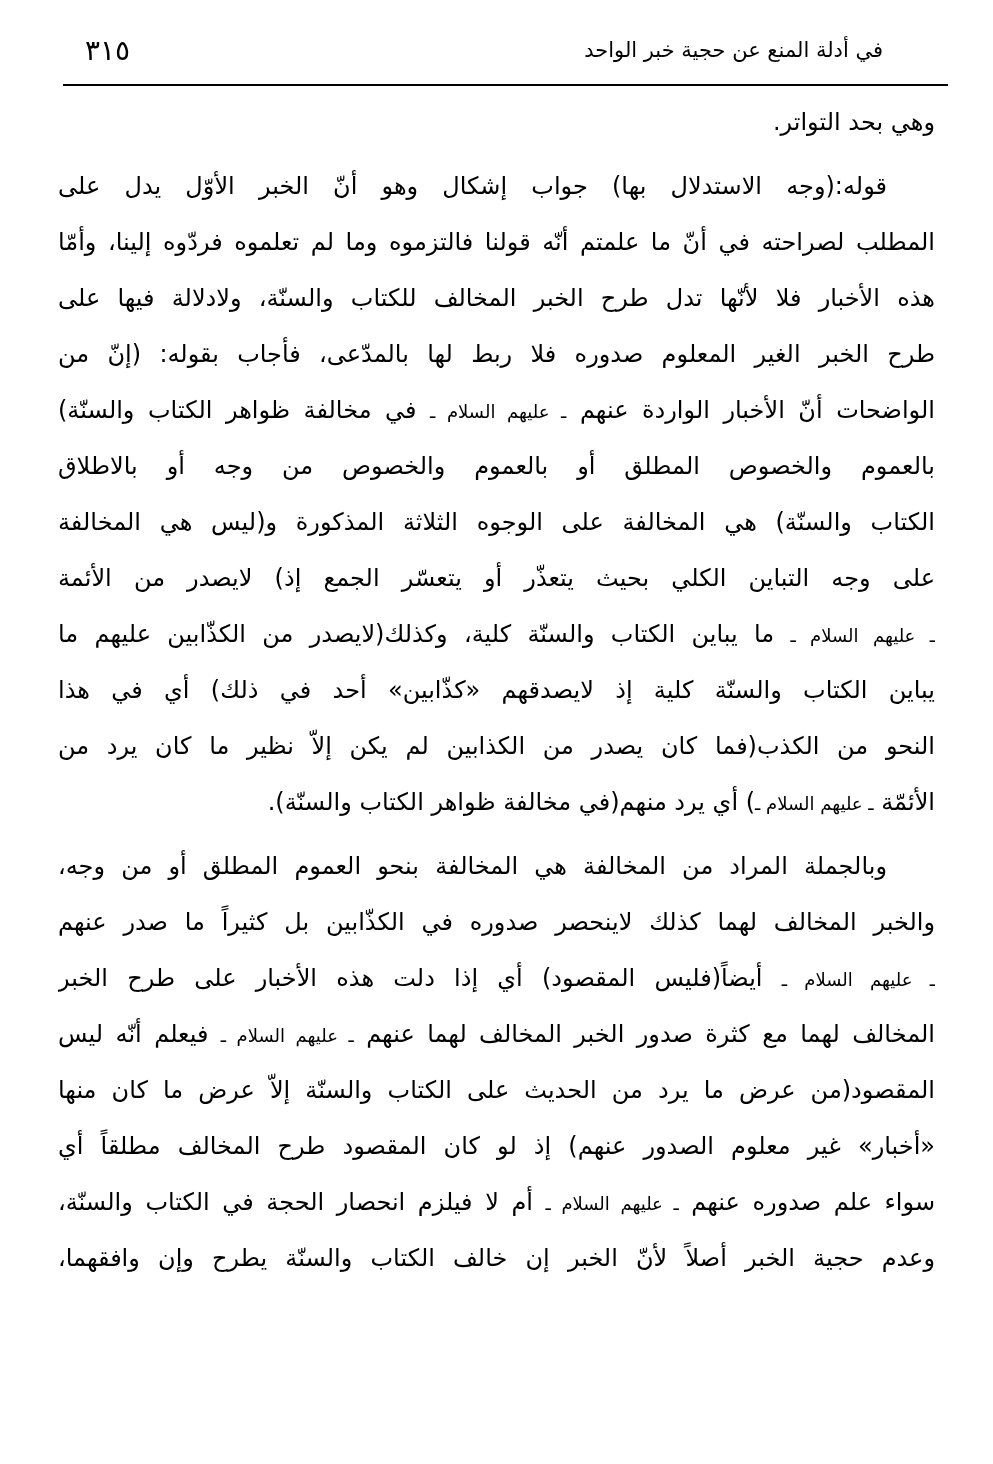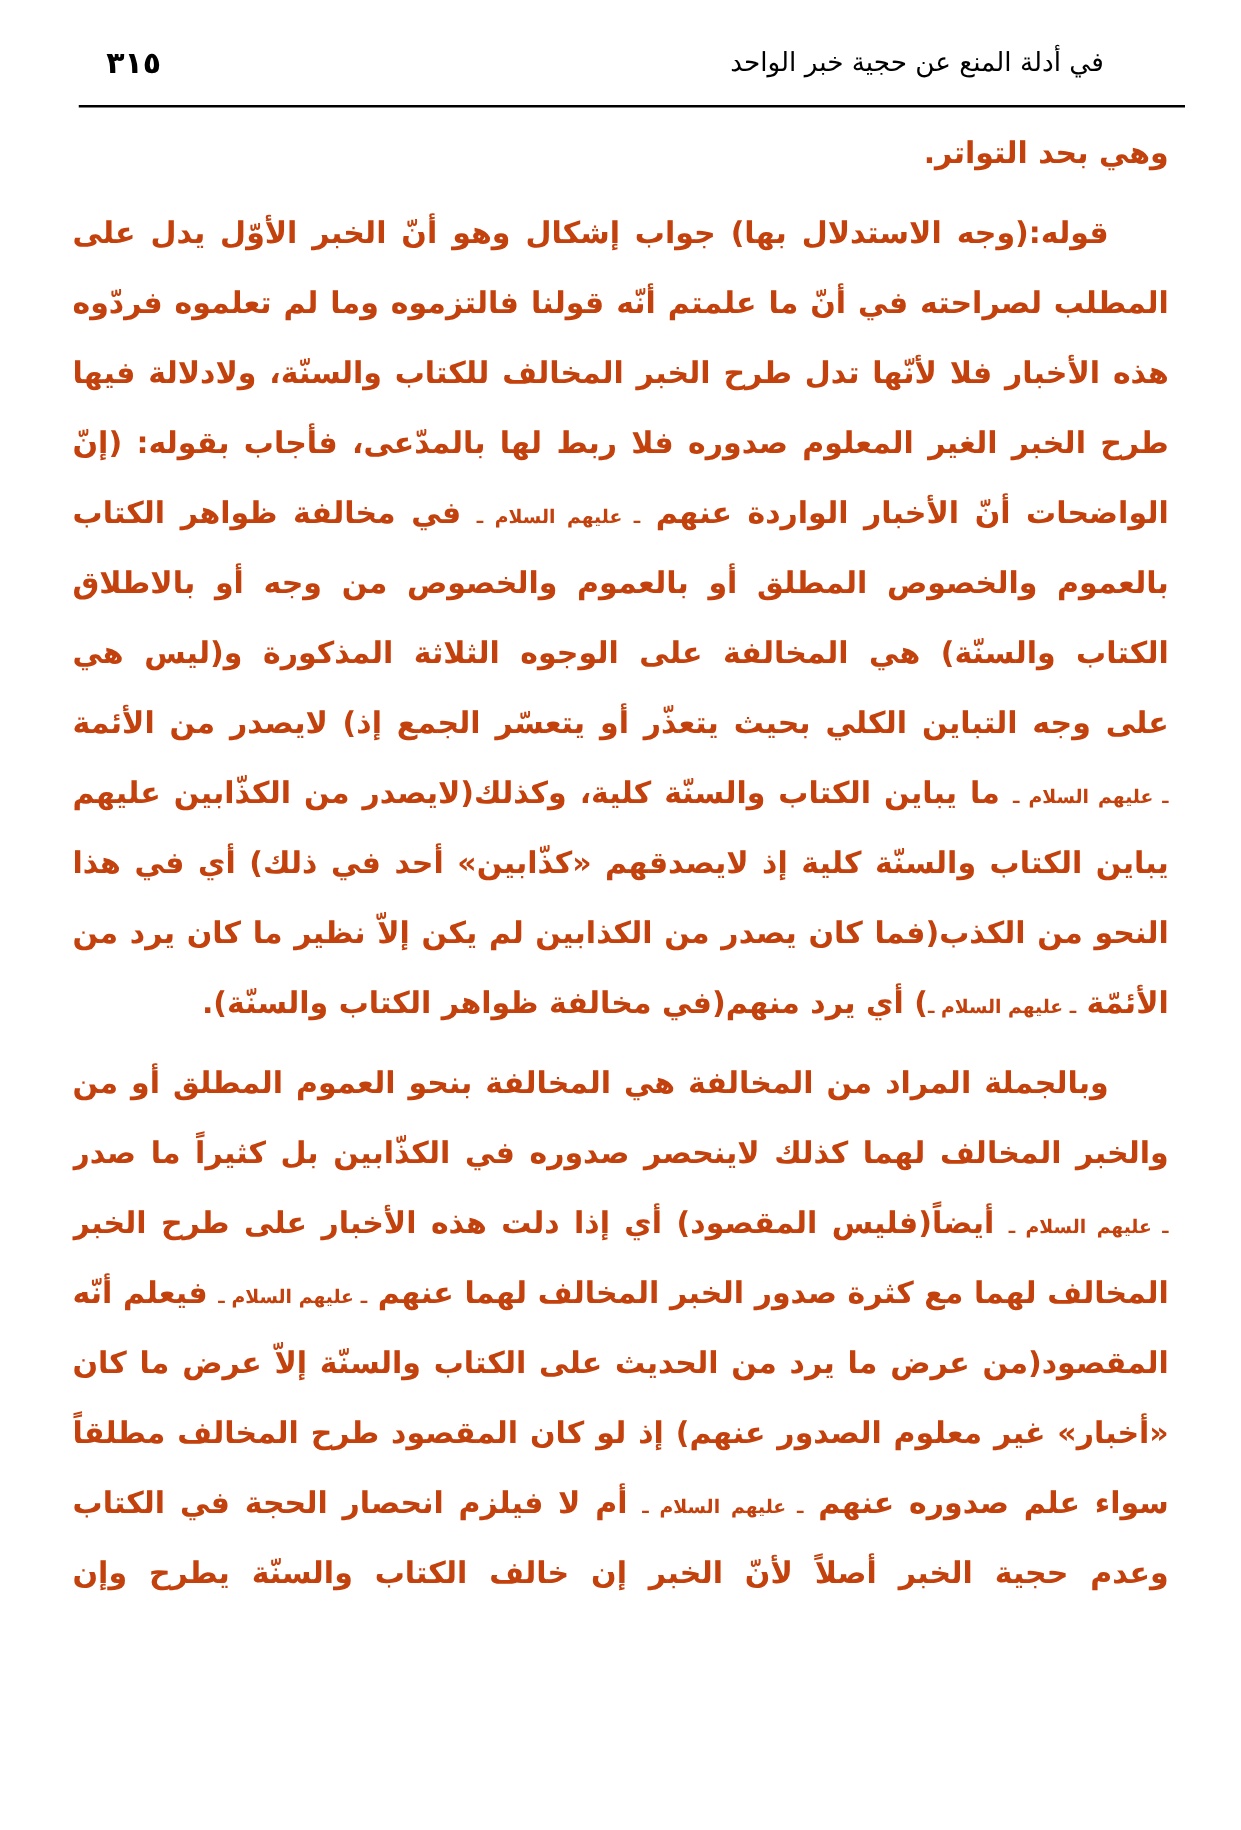--- a/index.html
+++ b/index.html
@@ -27,59 +27,59 @@
     justify-content: space-between;
     align-items: center;
   }
   .header-title {
     font-size: 21px;
     font-weight: normal;
     padding-right: 60px;
     white-space: nowrap;
   }
   .page-number {
-    font-size: 24px;
-    font-weight: bold;
+    font-size: 28px;
+    font-weight: normal;
     padding-left: 22px;
     white-space: nowrap;
   }
   .rule {
     position: absolute;
     top: 84px;
     left: 63px;
     width: 885px;
     height: 2px;
     background: #000000;
   }
   .body-text {
     position: absolute;
     top: 94px;
     right: 58px;
     width: 877px;
     direction: rtl;
     font-size: 24px;
-    font-weight: bold;
-    color: #c2410c;
+    font-weight: normal;
+    color: #000000;
   }
   .line {
     height: 56px;
     line-height: 56px;
     text-align: justify;
     text-align-last: justify;
     overflow: hidden;
   }
   .line.end {
     text-align-last: right;
   }
   .line.indent {
     padding-right: 48px;
     margin-top: 8px;
   }
   .small {
-    font-size: 15px;
+    font-size: 18px;
   }
 </style>
 </head>
 <body>
 
 <div class="page">
   <div class="header">
     <div class="header-title">في أدلة المنع عن حجية خبر الواحد</div>
     <div class="page-number">٣١٥</div>
   </div>

